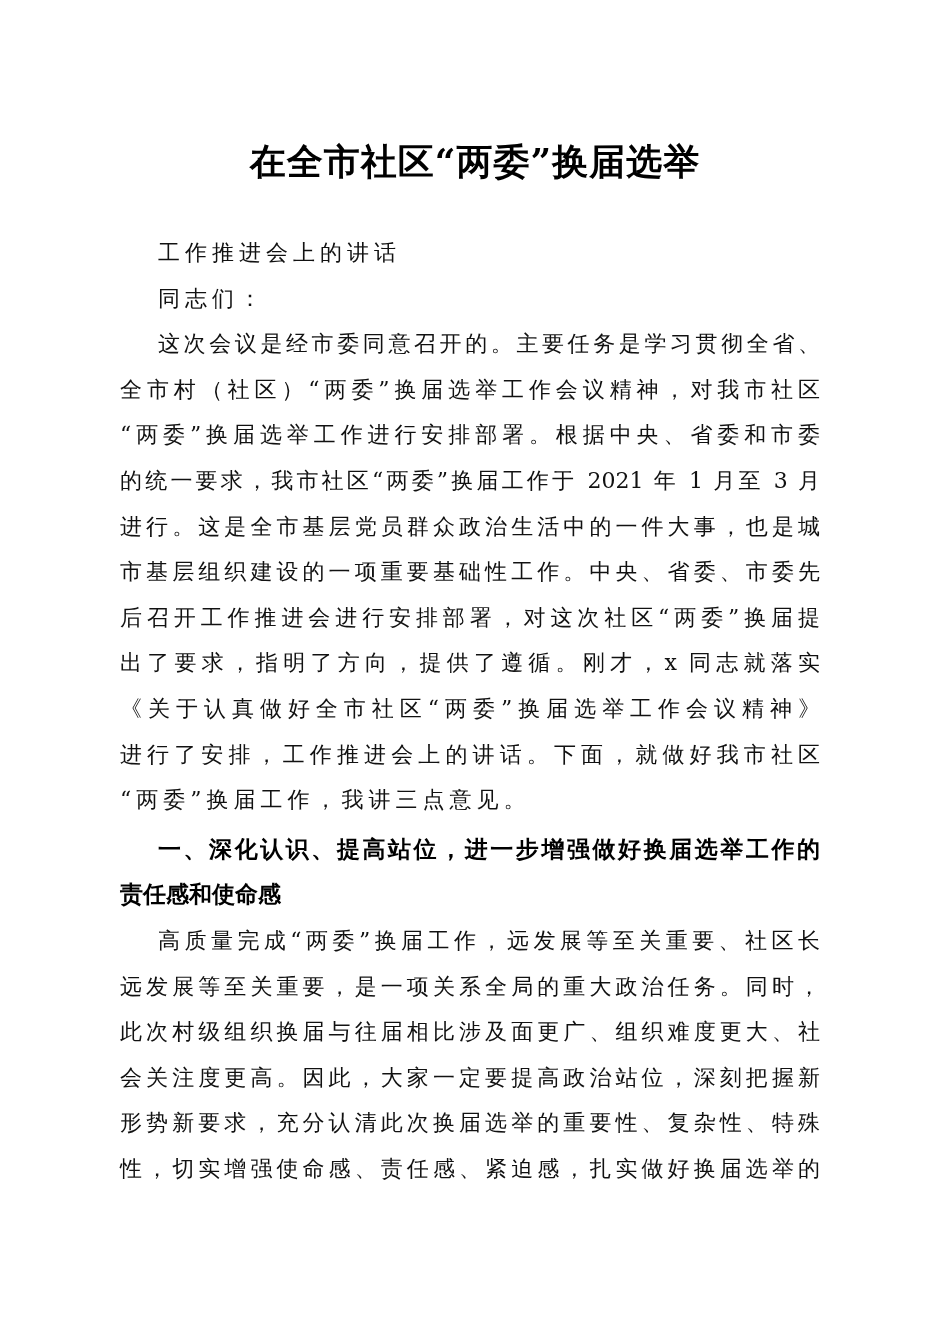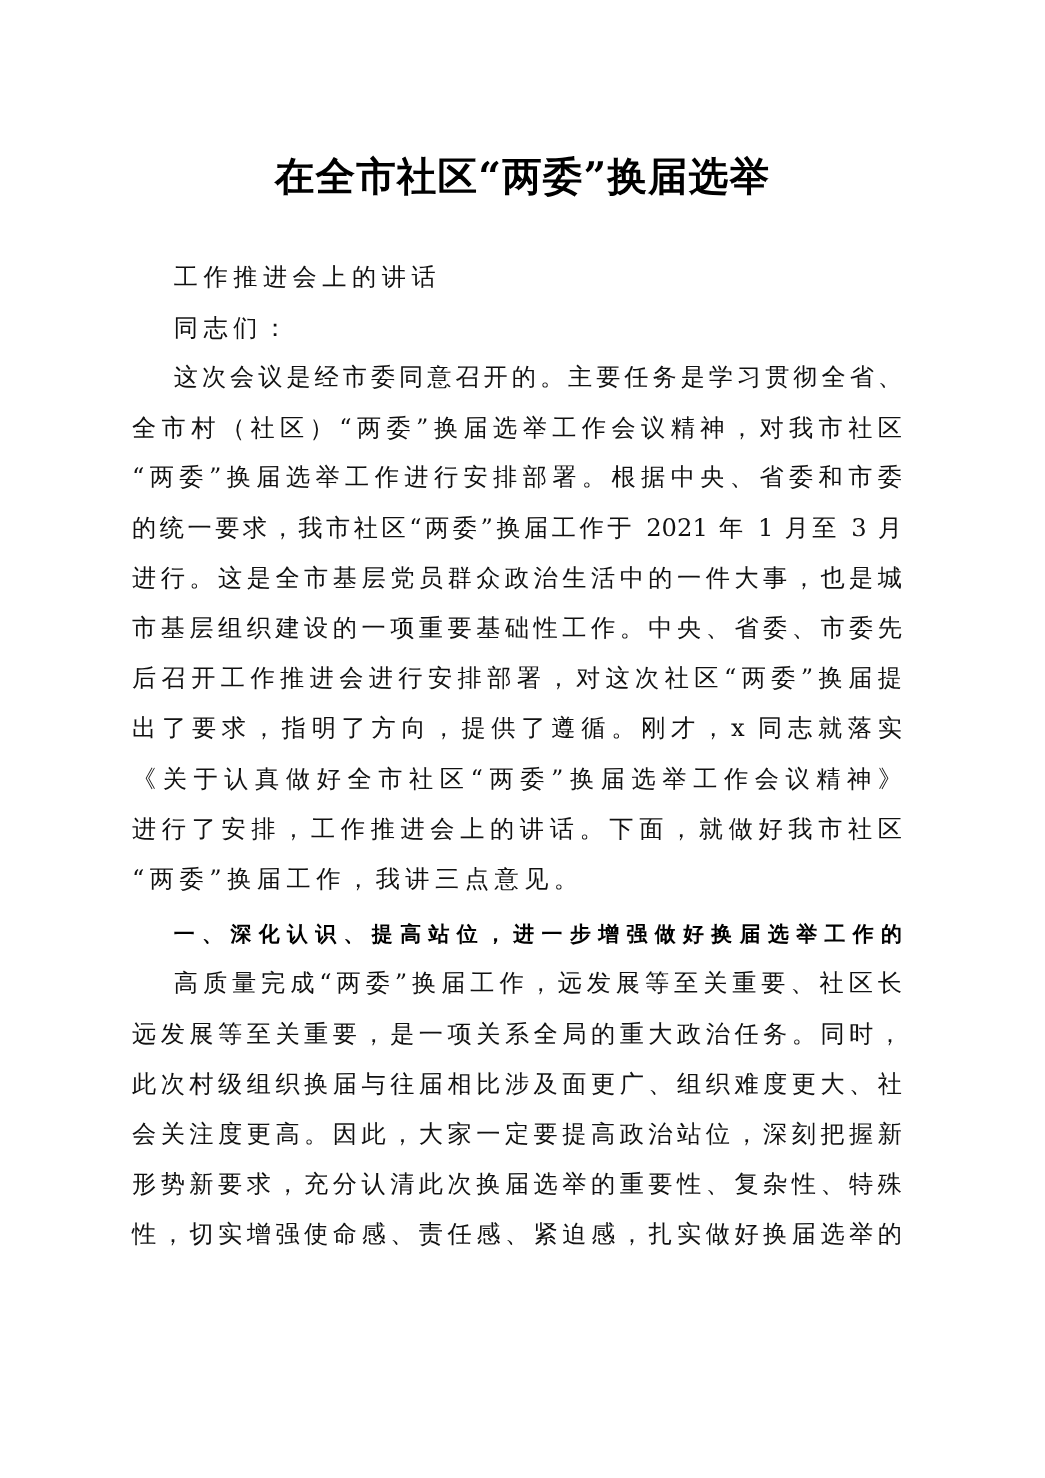--- a/index.html
+++ b/index.html
@@ -56,21 +56,21 @@
     .line.indent {
       padding-left: 38px;
     }
     .line.short {
       text-align-last: left;
       letter-spacing: 5px;
     }
     .heading .line {
       font-family: "DejaVu Sans", "Liberation Sans", sans-serif;
       font-weight: bold;
-      font-size: 19px;
+      font-size: 23px;
       color: #000000;
     }
     .gap-before-heading {
       height: 4px;
     }
   </style>
 </head>
 <body>
 
 <div class="page">
@@ -93,20 +93,21 @@
       <div class="line">出了要求，指明了方向，提供了遵循。刚才，x 同志就落实</div>
       <div class="line">《关于认真做好全市社区“两委”换届选举工作会议精神》</div>
       <div class="line">进行了安排，工作推进会上的讲话。下面，就做好我市社区</div>
       <div class="line last short">“两委”换届工作，我讲三点意见。</div>
     </div>
 
     <div class="gap-before-heading"></div>
 
     <div class="heading">
       <div class="line indent">一、深化认识、提高站位，进一步增强做好换届选举工作的</div>
+      <div class="line last">责任感和使命感</div>
     </div>
 
     <div>
       <div class="line indent">高质量完成“两委”换届工作，远发展等至关重要、社区长</div>
       <div class="line">远发展等至关重要，是一项关系全局的重大政治任务。同时，</div>
       <div class="line">此次村级组织换届与往届相比涉及面更广、组织难度更大、社</div>
       <div class="line">会关注度更高。因此，大家一定要提高政治站位，深刻把握新</div>
       <div class="line">形势新要求，充分认清此次换届选举的重要性、复杂性、特殊</div>
       <div class="line">性，切实增强使命感、责任感、紧迫感，扎实做好换届选举的</div>
     </div>

